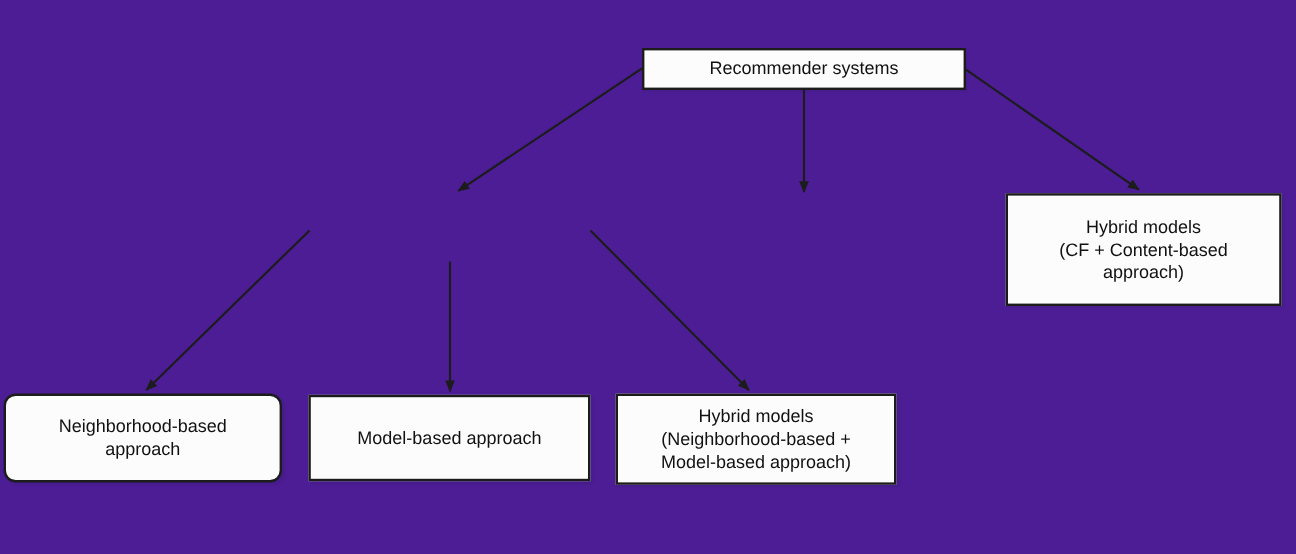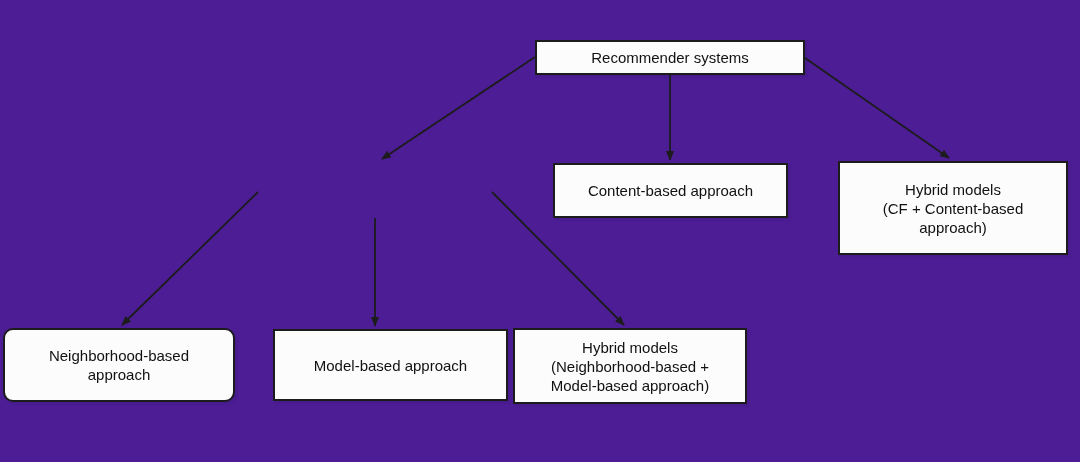--- a/index.html
+++ b/index.html
@@ -37,21 +37,21 @@
     font-size: 15px;
     line-height: 19px;
     white-space: pre-line;
     box-shadow: 2px 2px 3px rgba(0,0,0,0.07);
   }
   #n-root            { left: 535px; top: 40px;  width: 270px; height: 35px; }
   #n-cf              { left: 258px; top: 162px; width: 234px; height: 56px; }
   #n-content         { left: 553px; top: 163px; width: 235px; height: 55px; }
   #n-hybrid-top      { left: 838px; top: 161px; width: 230px; height: 94px; }
   #n-neighborhood    { left: 3px;   top: 328px; width: 232px; height: 74px; border-radius: 10px; }
-  #n-model           { left: 257px; top: 329px; width: 235px; height: 72px; margin-left: 16px; }
+  #n-model           { left: 257px; top: 329px; width: 235px; height: 72px; }
   #n-hybrid-bottom   { left: 513px; top: 328px; width: 234px; height: 76px; }
   .edge-line {
     stroke: #1c1c1c;
     stroke-width: 1.8;
   }
 </style>
 </head>
 <body>
 
 <div class="canvas">
@@ -66,21 +66,20 @@
     <line class="edge-line" x1="670" y1="75" x2="670" y2="160" marker-end="url(#arrowhead)"></line>
     <line class="edge-line" x1="805" y1="58" x2="949" y2="158" marker-end="url(#arrowhead)"></line>
     <line class="edge-line" x1="258" y1="192" x2="122" y2="325" marker-end="url(#arrowhead)"></line>
     <line class="edge-line" x1="375" y1="218" x2="375" y2="326" marker-end="url(#arrowhead)"></line>
     <line class="edge-line" x1="492" y1="192" x2="624" y2="325" marker-end="url(#arrowhead)"></line>
   </svg>
 
   <div class="node" id="n-root">Recommender systems</div>
 
 
-  <div class="node" id="n-content">Content-based approach</div>
 
   <div class="node" id="n-hybrid-top">Hybrid models
 (CF + Content-based
 approach)</div>
 
   <div class="node" id="n-neighborhood">Neighborhood-based
 approach</div>
 
   <div class="node" id="n-model">Model-based approach</div>
 

